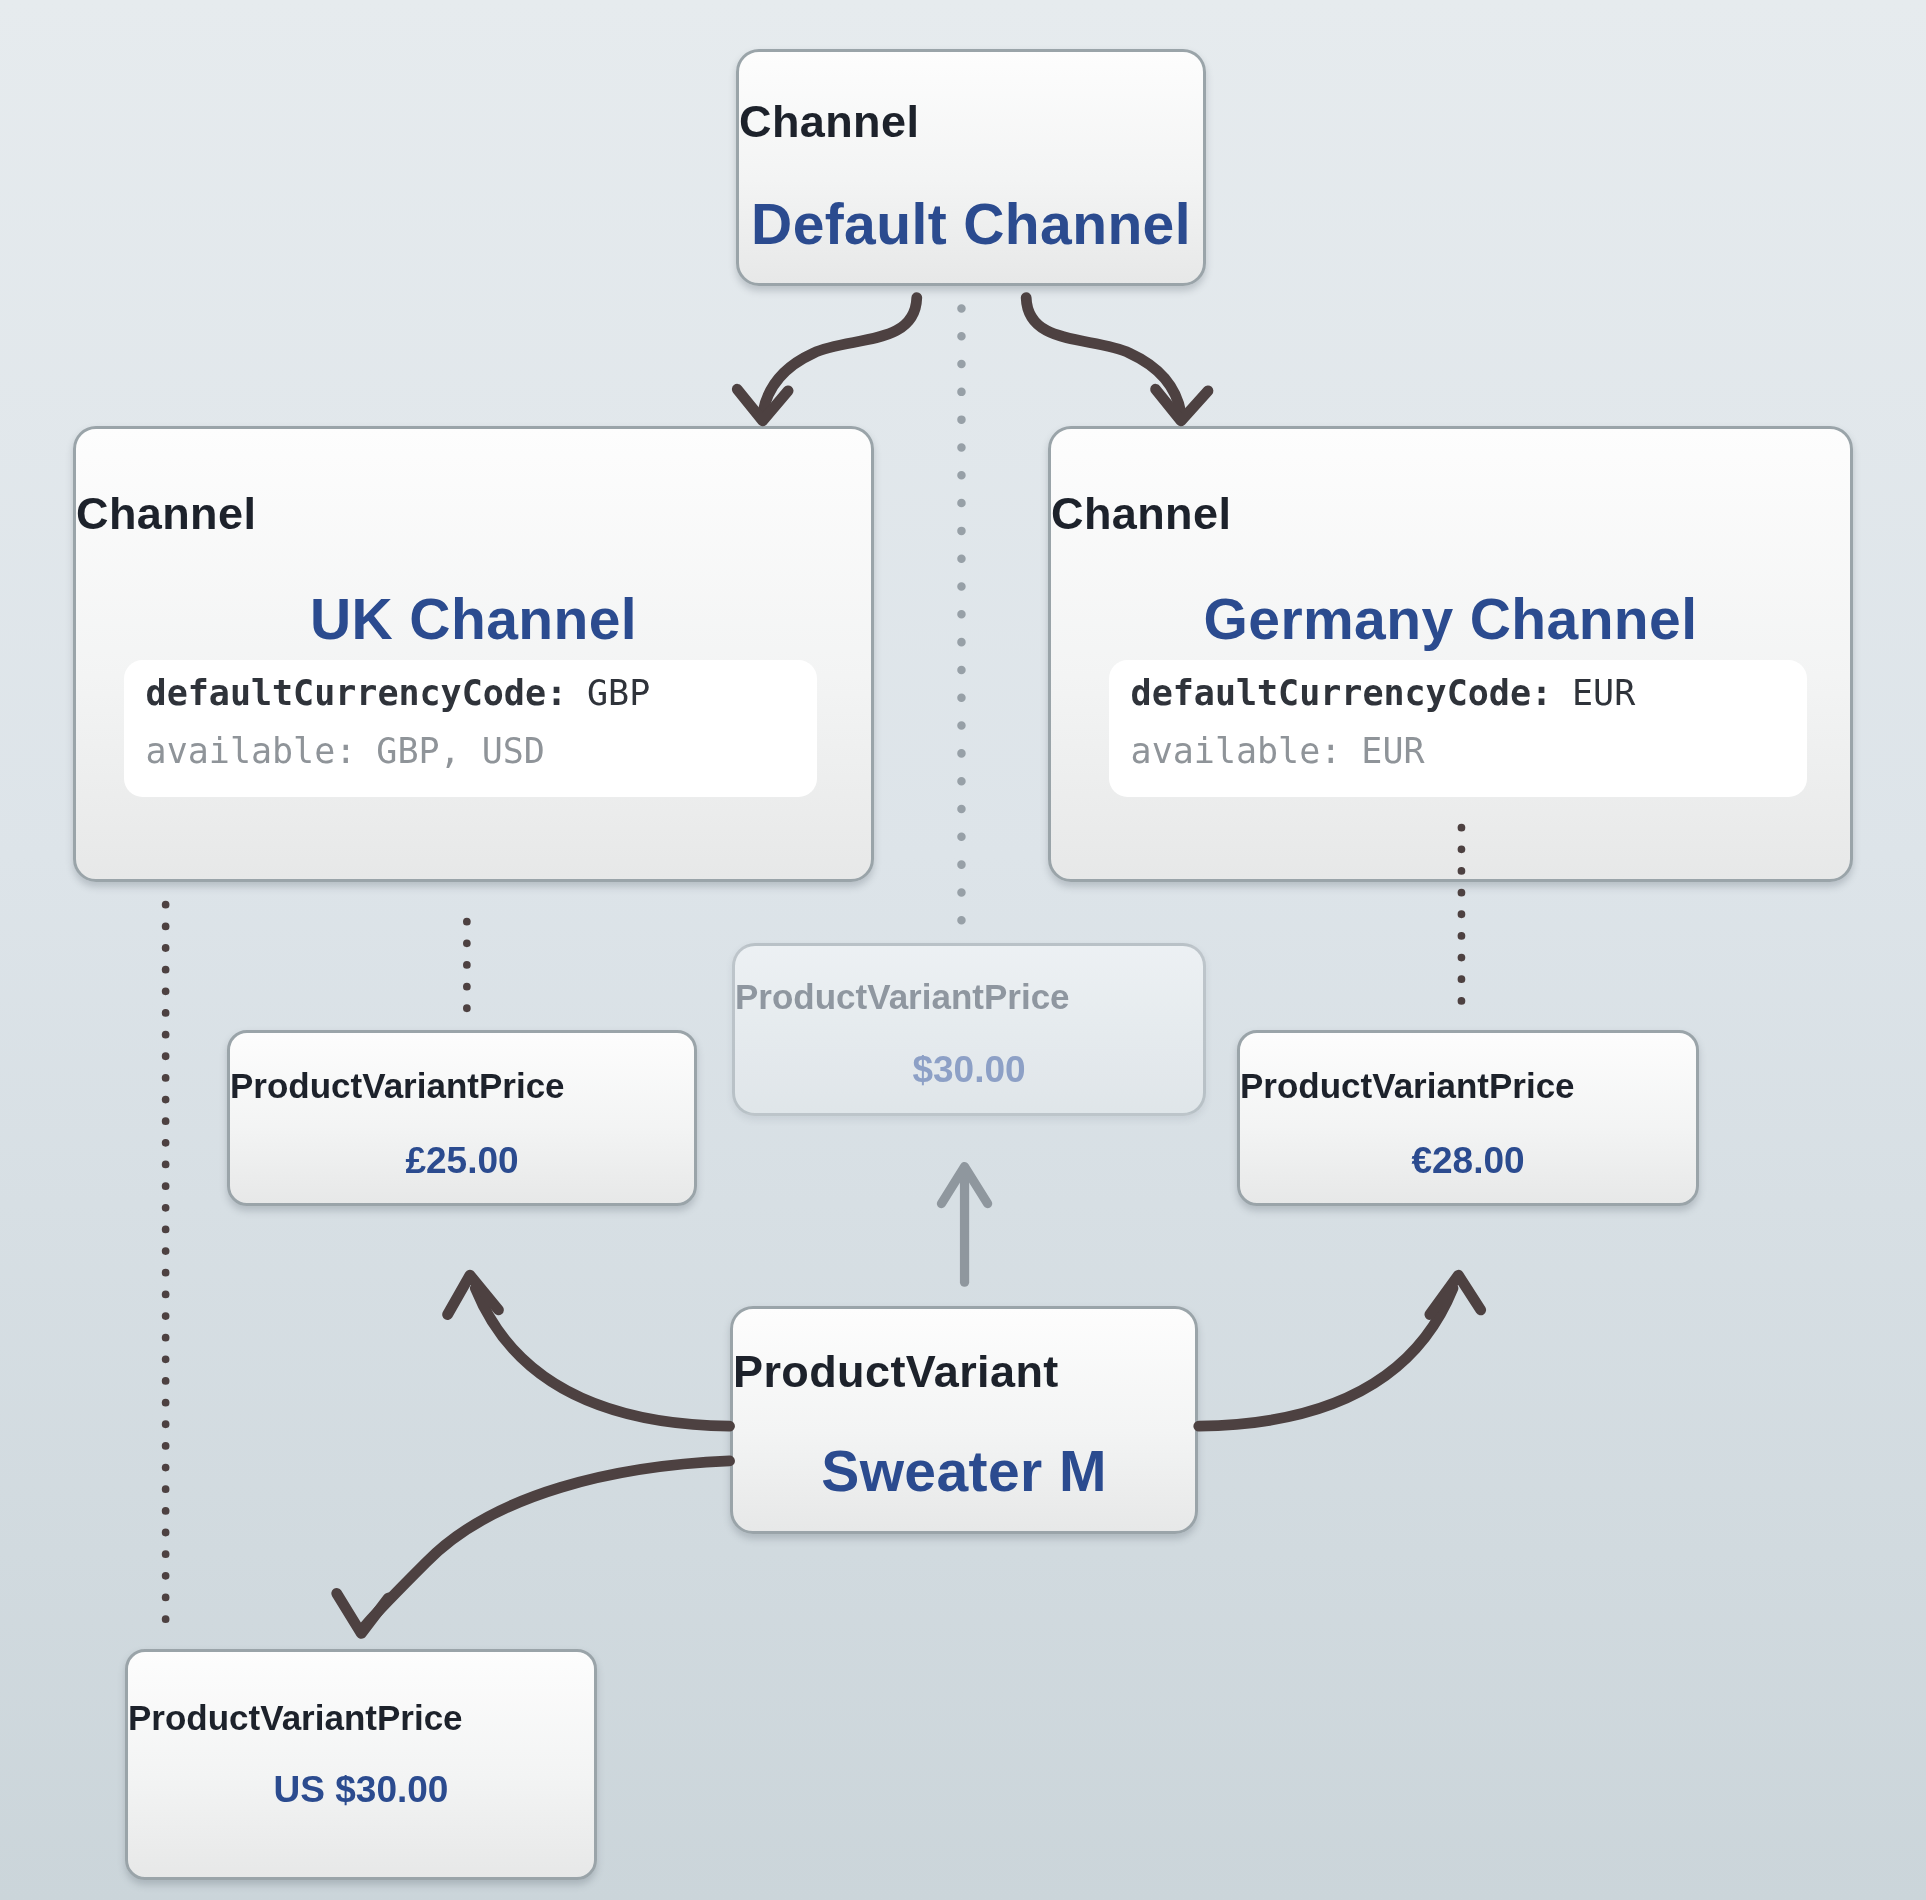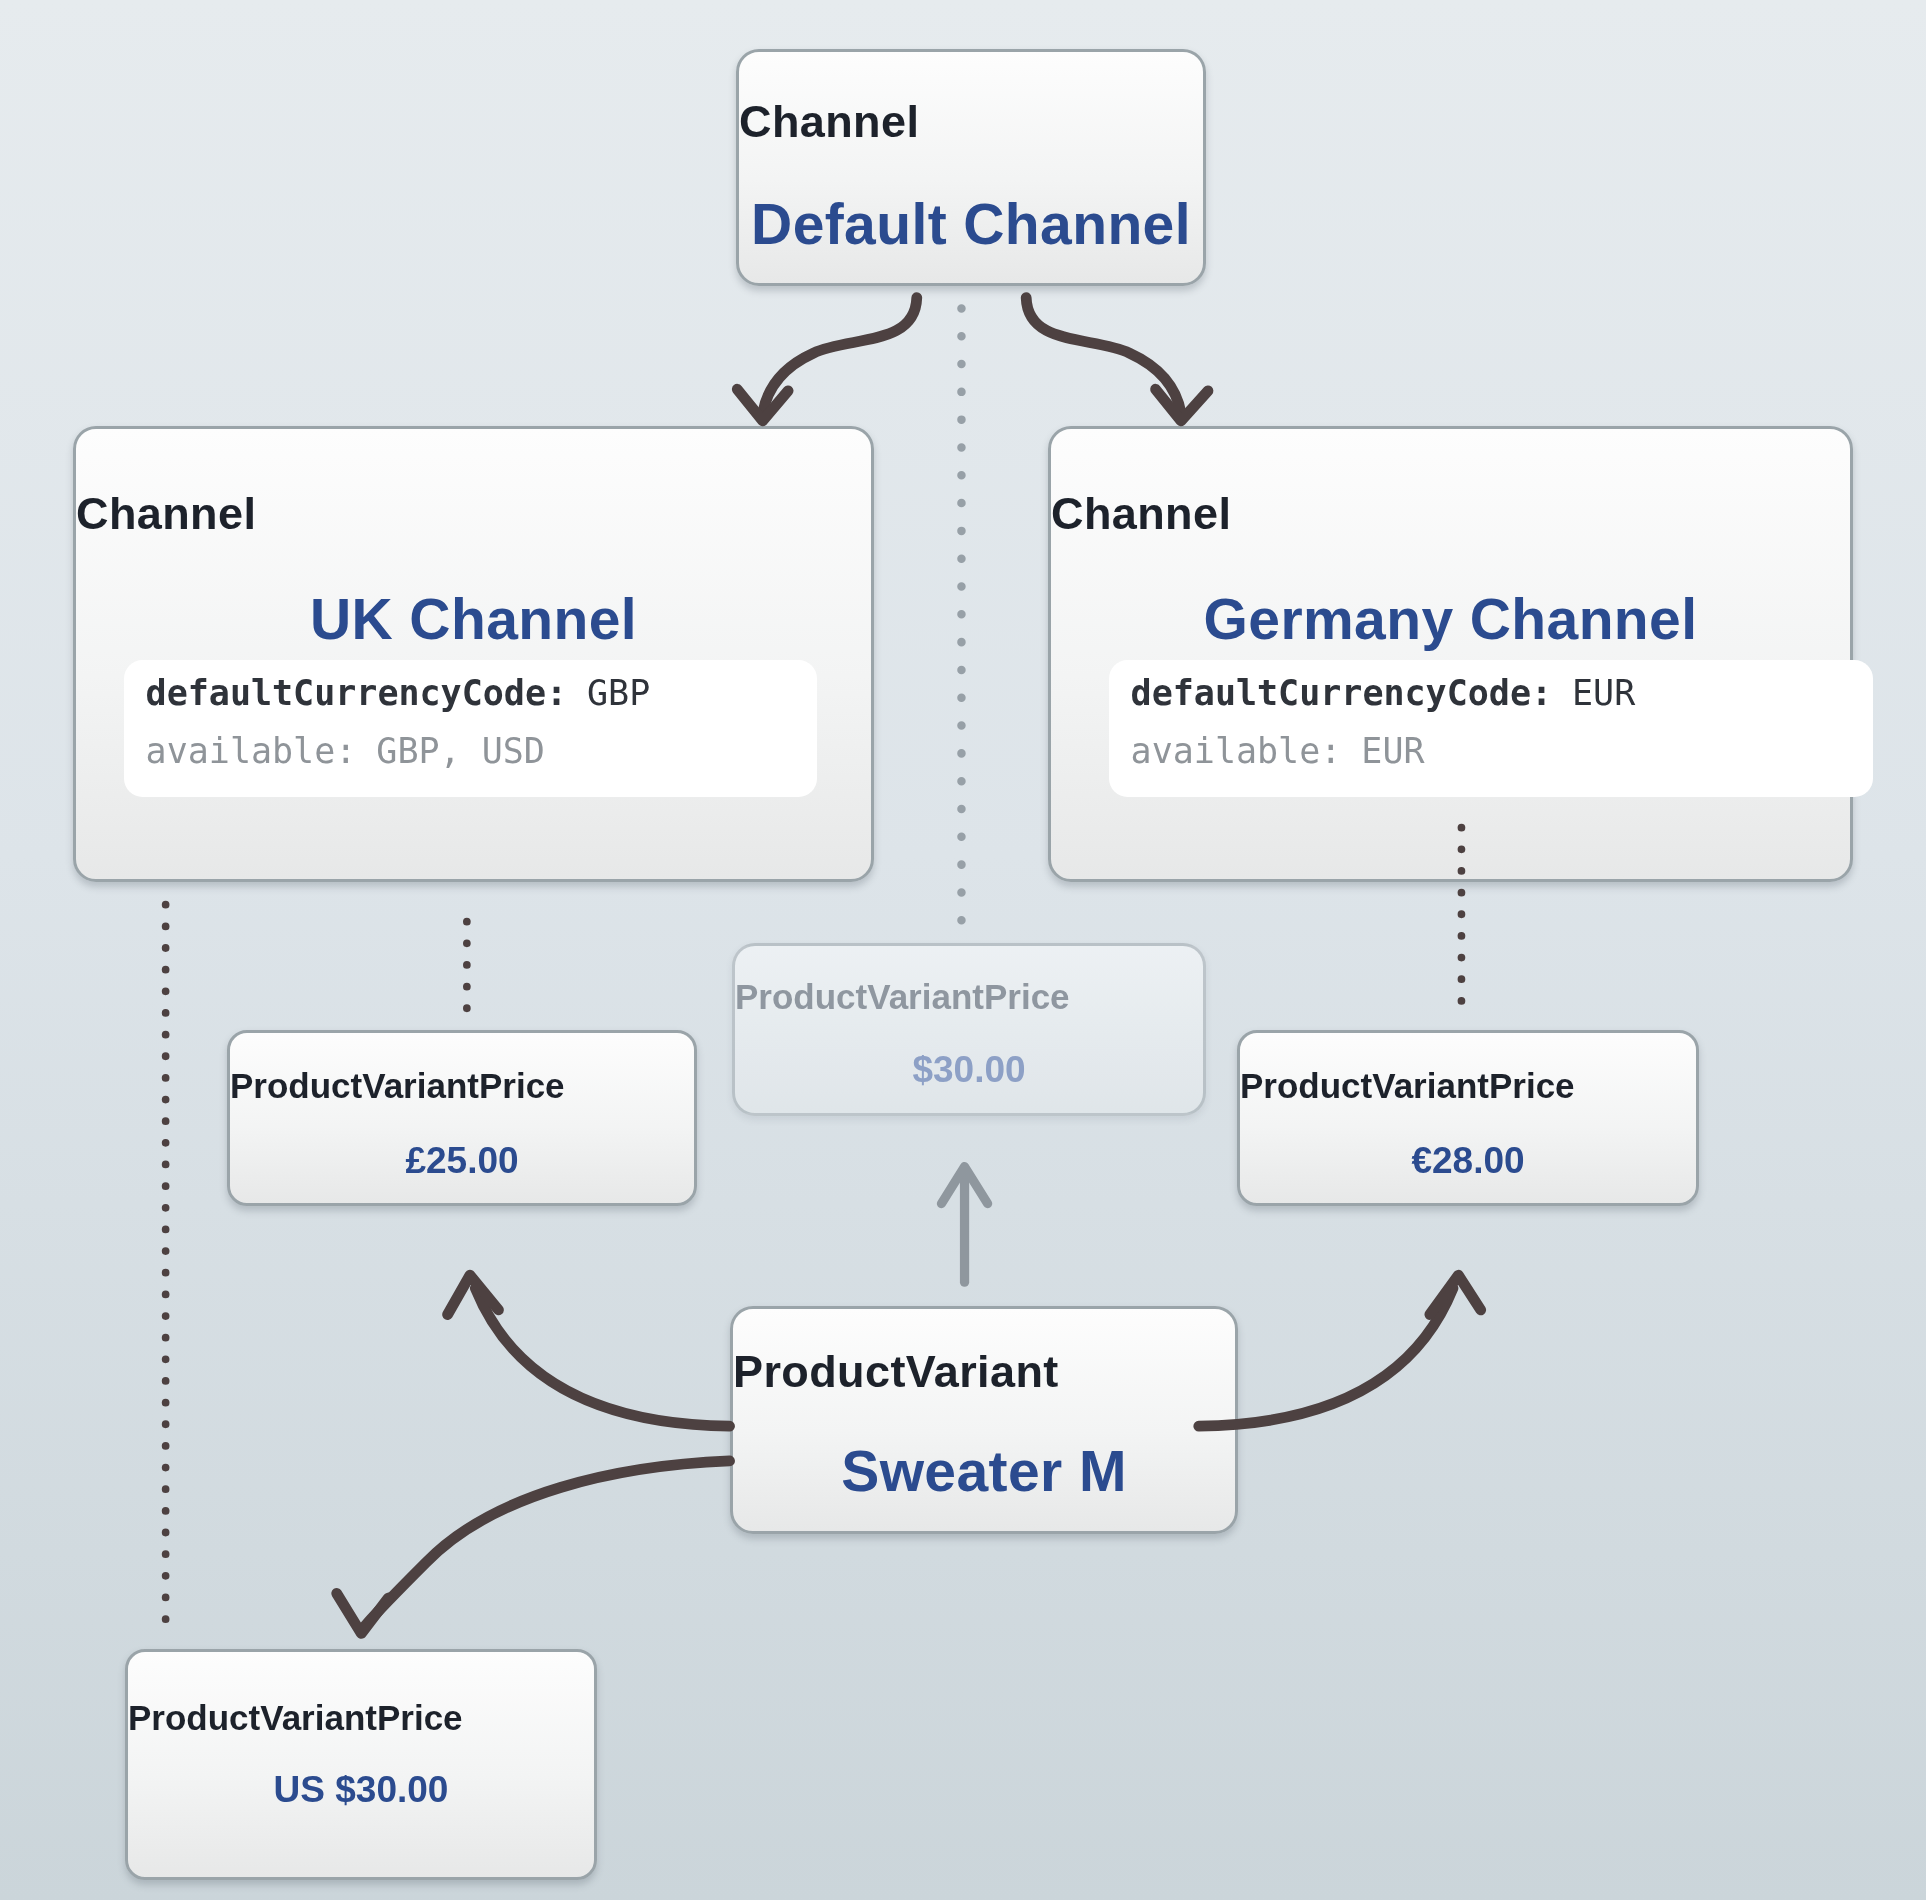--- a/index.html
+++ b/index.html
@@ -69,21 +69,21 @@
     </div>
     <div class="code-line" style="top:69px">
       <span class="code-key gray">available:</span><span class="code-val gray">GBP, USD</span>
     </div>
   </div>
 </div>
 
 <div class="node" style="left:1048px;top:426px;width:805px;height:456px;">
   <div class="node-type" style="top:58px">Channel</div>
   <div class="node-name" style="top:163px">Germany Channel</div>
-  <div class="code-box" style="left:58px;top:231px;width:764px;height:137px;">
+  <div class="code-box" style="left:58px;top:231px;width:698px;height:137px;">
     <div class="code-line" style="top:10.8px">
       <span class="code-key">defaultCurrencyCode:</span><span class="code-val">EUR</span>
     </div>
     <div class="code-line" style="top:69px">
       <span class="code-key gray">available:</span><span class="code-val gray">EUR</span>
     </div>
   </div>
 </div>
 
 <div class="node faded" style="left:732px;top:943px;width:474px;height:173px;">
@@ -94,21 +94,21 @@
 <div class="node" style="left:227px;top:1030px;width:470px;height:176px;border-radius:20px;">
   <div class="price-type" style="top:31px">ProductVariantPrice</div>
   <div class="price-value" style="top:106px">£25.00</div>
 </div>
 
 <div class="node" style="left:1237px;top:1030px;width:462px;height:176px;border-radius:20px;">
   <div class="price-type" style="top:31px">ProductVariantPrice</div>
   <div class="price-value" style="top:106px">€28.00</div>
 </div>
 
-<div class="node" style="left:730px;top:1306px;width:508px;height:228px;">
+<div class="node" style="left:730px;top:1306px;width:468px;height:228px;">
   <div class="node-type" style="top:36px">ProductVariant</div>
   <div class="node-name" style="top:135px">Sweater M</div>
 </div>
 
 <div class="node" style="left:125px;top:1649px;width:472px;height:231px;border-radius:20px;">
   <div class="price-type" style="top:44px">ProductVariantPrice</div>
   <div class="price-value" style="top:116px">US $30.00</div>
 </div>
 
 <svg id="edges" width="1926" height="1901" viewBox="0 0 2500 2467">

